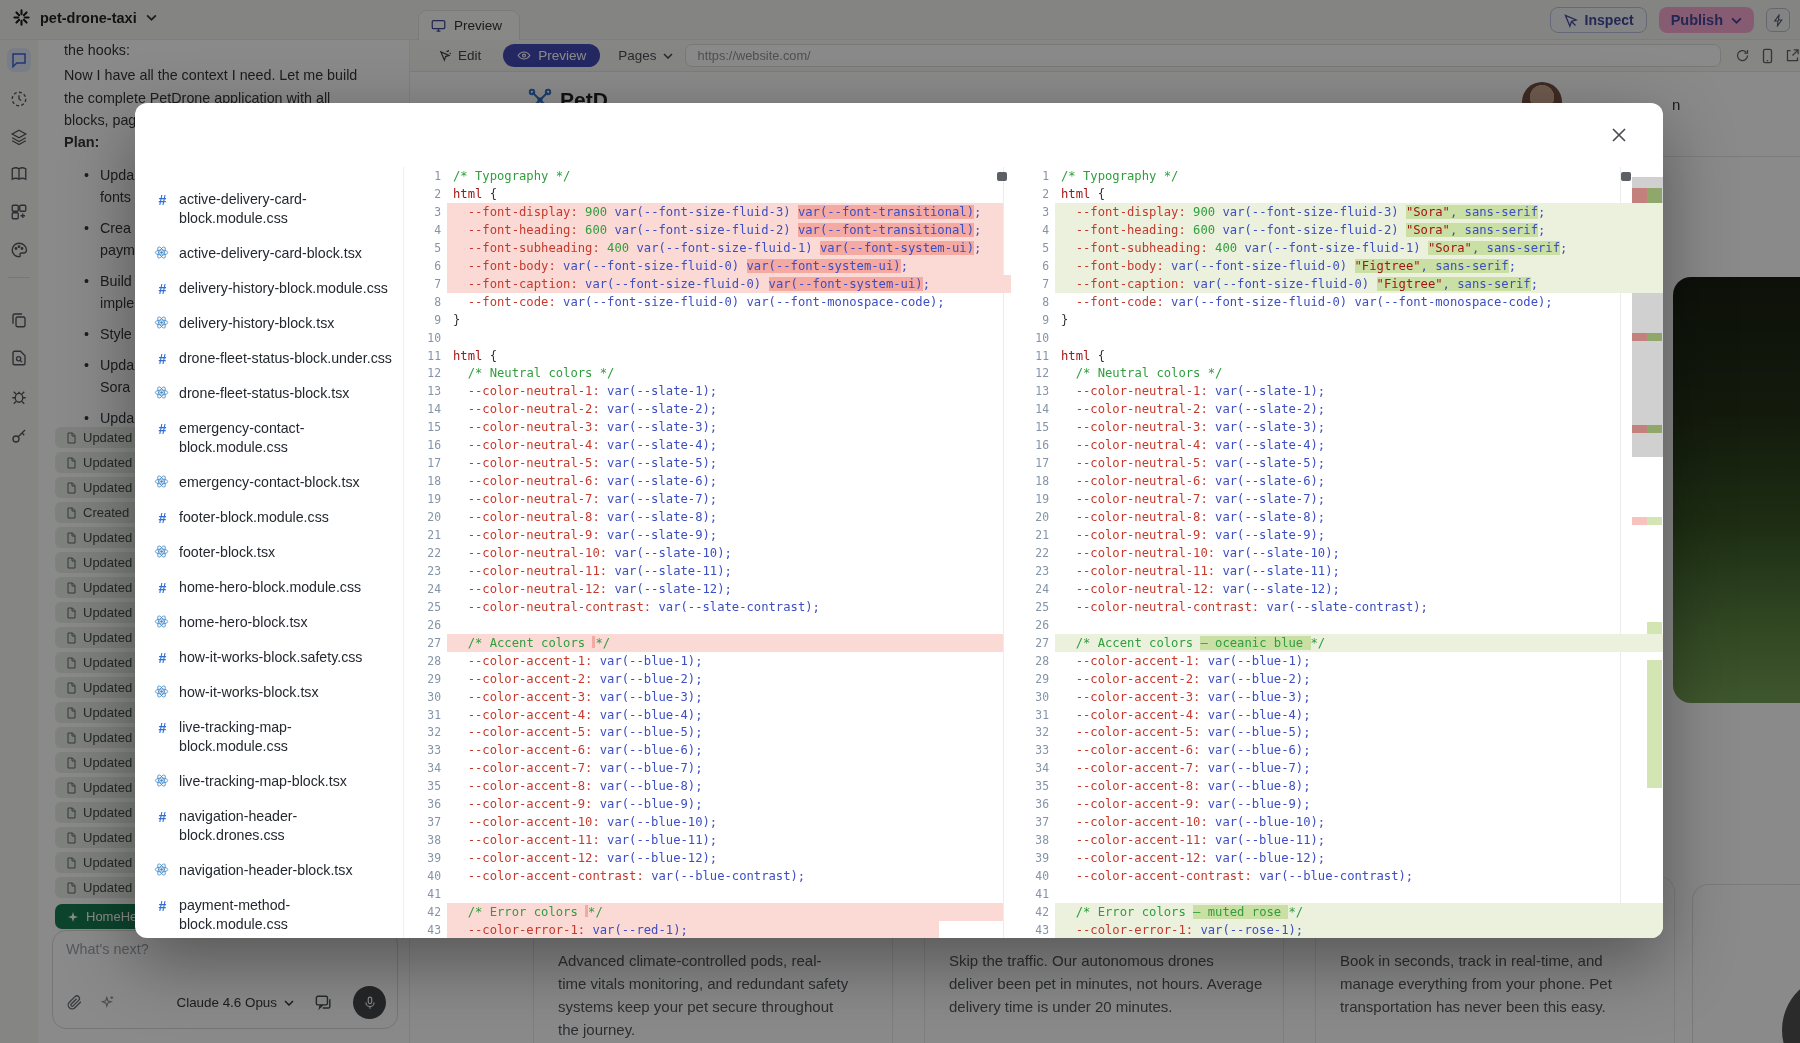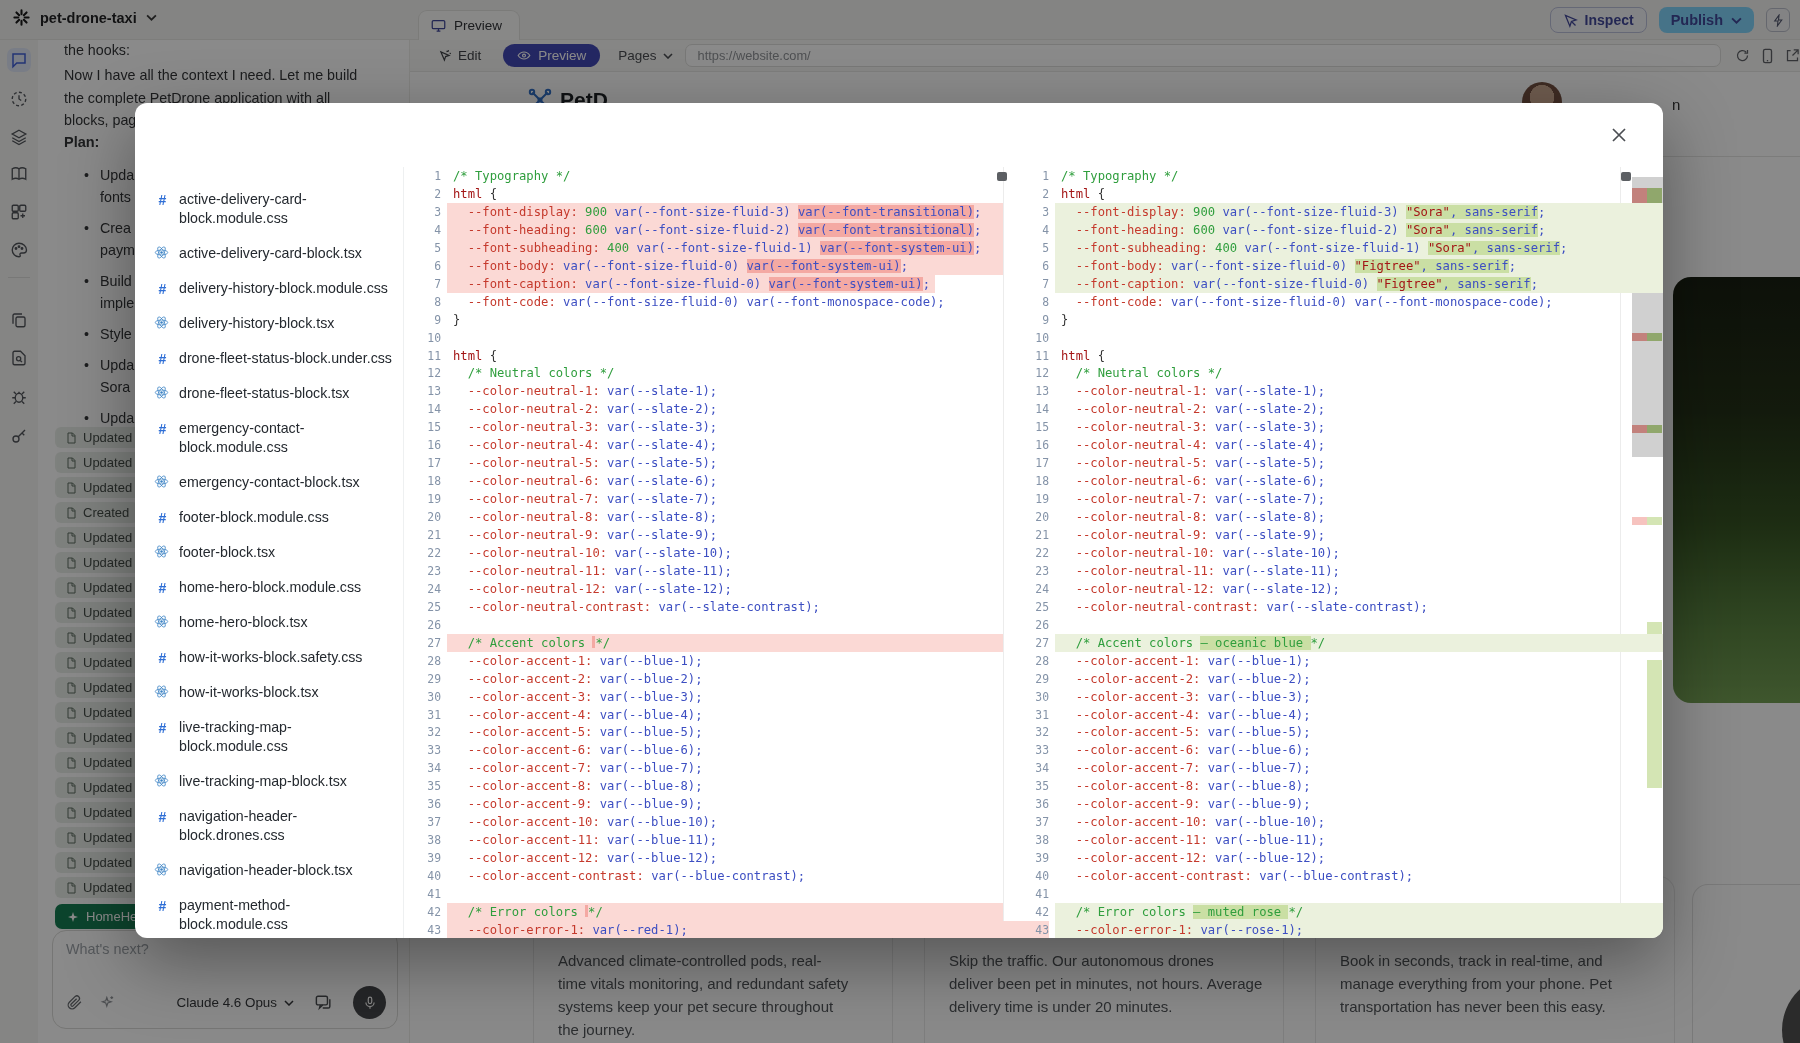--- a/index.html
+++ b/index.html
@@ -8,21 +8,21 @@
           font-family:"Liberation Sans",sans-serif;}
   
   .app-header{position:absolute;left:0;top:0;width:1800px;height:40px;background:#f4f4f2;
               border-bottom:1px solid #e6e6e3;z-index:5;}
   .brand{position:absolute;left:12px;top:8px;display:flex;align-items:center;gap:9px;}
   .brand .title{font-size:14.5px;font-weight:700;color:#191a1c;}
   .hdr-right{position:absolute;right:10px;top:7px;display:flex;align-items:center;gap:12px;}
   .btn-inspect{display:flex;align-items:center;gap:7px;border:1px solid #b9bed8;border-radius:8px;
                padding:4px 12px;color:#3b4296;font-size:14px;font-weight:600;background:#f2f3f8;}
   .btn-publish{display:flex;align-items:center;gap:8px;border-radius:8px;padding:5px 12px;
-               color:#3b4296;font-size:14.5px;font-weight:700;background:#7dd3fc;}
+               color:#3b4296;font-size:14.5px;font-weight:700;background:#f9a8d4;}
   .btn-square{width:24px;height:24px;border:1px solid #b9bdc9;border-radius:6px;display:flex;
               align-items:center;justify-content:center;color:#4b5068;background:#f2f2f4;}
   
   .tab-preview{position:absolute;left:418px;top:10px;width:102px;height:30px;background:#fbfbfa;
                border:1px solid #e2e2df;border-bottom:none;border-radius:9px 9px 0 0;z-index:6;
                display:flex;align-items:center;gap:8px;padding:0 12px;font-size:13.5px;color:#2b2d31;}
   .toolbar{position:absolute;left:410px;top:40px;width:1390px;height:32px;background:#f7f7f5;
            border-bottom:1px solid #e7e7e4;z-index:5;display:flex;align-items:center;}
   .tb-edit{display:flex;align-items:center;gap:6px;margin-left:28px;font-size:13.5px;color:#3a3d42;}
   .tb-pill{display:flex;align-items:center;gap:7px;margin-left:22px;background:#3d43b4;color:#fff;
@@ -642,21 +642,21 @@
         <div class="row add" style="left: 920px; top: 117.85px; width: 608px;"><span class="p">  --font-heading:</span><span class="n"> 600</span><span class="w"> </span><span class="v">var(--font-size-fluid-2)</span><span class="w"> </span><span class="t hl-add">"Sora"</span><span class="v hl-add">, sans-serif</span><span class="v">;</span></div>
         <div class="ln" style="left: 276px; top: 135.8px;">5</div>
         <div class="row del" style="left: 312px; top: 135.8px; width: 556px;"><span class="p">  --font-subheading:</span><span class="n"> 400</span><span class="w"> </span><span class="v">var(--font-size-fluid-1)</span><span class="w"> </span><span class="v hl-del">var(--font-system-ui)</span><span class="v">;</span></div>
         <div class="ln" style="left: 884px; top: 135.8px;">5</div>
         <div class="row add" style="left: 920px; top: 135.8px; width: 608px;"><span class="p">  --font-subheading:</span><span class="n"> 400</span><span class="w"> </span><span class="v">var(--font-size-fluid-1)</span><span class="w"> </span><span class="t hl-add">"Sora"</span><span class="v hl-add">, sans-serif</span><span class="v">;</span></div>
         <div class="ln" style="left: 276px; top: 153.75px;">6</div>
         <div class="row del" style="left: 312px; top: 153.75px; width: 556px;"><span class="p">  --font-body:</span><span class="w"> </span><span class="v">var(--font-size-fluid-0)</span><span class="w"> </span><span class="v hl-del">var(--font-system-ui)</span><span class="v">;</span></div>
         <div class="ln" style="left: 884px; top: 153.75px;">6</div>
         <div class="row add" style="left: 920px; top: 153.75px; width: 608px;"><span class="p">  --font-body:</span><span class="w"> </span><span class="v">var(--font-size-fluid-0)</span><span class="w"> </span><span class="t hl-add">"Figtree"</span><span class="v hl-add">, sans-serif</span><span class="v">;</span></div>
         <div class="ln" style="left: 276px; top: 171.7px;">7</div>
-        <div class="row del" style="left: 312px; top: 171.7px; width: 488px;"><span class="p">  --font-caption:</span><span class="w"> </span><span class="v">var(--font-size-fluid-0)</span><span class="w"> </span><span class="v hl-del">var(--font-system-ui)</span><span class="v">;</span></div>
+        <div class="row del" style="left: 312px; top: 171.7px; width: 564px;"><span class="p">  --font-caption:</span><span class="w"> </span><span class="v">var(--font-size-fluid-0)</span><span class="w"> </span><span class="v hl-del">var(--font-system-ui)</span><span class="v">;</span></div>
         <div class="ln" style="left: 884px; top: 171.7px;">7</div>
         <div class="row add" style="left: 920px; top: 171.7px; width: 608px;"><span class="p">  --font-caption:</span><span class="w"> </span><span class="v">var(--font-size-fluid-0)</span><span class="w"> </span><span class="t hl-add">"Figtree"</span><span class="v hl-add">, sans-serif</span><span class="v">;</span></div>
         <div class="ln" style="left: 276px; top: 189.65px;">8</div>
         <div class="row" style="left: 312px; top: 189.65px; width: 556px;"><span class="p">  --font-code:</span><span class="w"> </span><span class="v">var(--font-size-fluid-0)</span><span class="w"> </span><span class="v">var(--font-monospace-code);</span></div>
         <div class="ln" style="left: 884px; top: 189.65px;">8</div>
         <div class="row" style="left: 920px; top: 189.65px; width: 608px;"><span class="p">  --font-code:</span><span class="w"> </span><span class="v">var(--font-size-fluid-0)</span><span class="w"> </span><span class="v">var(--font-monospace-code);</span></div>
         <div class="ln" style="left: 276px; top: 207.6px;">9</div>
         <div class="row" style="left: 312px; top: 207.6px; width: 556px;"><span class="b">}</span></div>
         <div class="ln" style="left: 884px; top: 207.6px;">9</div>
         <div class="row" style="left: 920px; top: 207.6px; width: 608px;"><span class="b">}</span></div>
@@ -786,19 +786,19 @@
         <div class="row" style="left: 920px; top: 764.05px; width: 608px;"><span class="p">  --color-accent-contrast:</span><span class="w"> </span><span class="v">var(--blue-contrast);</span></div>
         <div class="ln" style="left: 276px; top: 782px;">41</div>
         <div class="row" style="left: 312px; top: 782px; width: 556px;"></div>
         <div class="ln" style="left: 884px; top: 782px;">41</div>
         <div class="row" style="left: 920px; top: 782px; width: 608px;"></div>
         <div class="ln" style="left: 276px; top: 799.95px;">42</div>
         <div class="row del" style="left: 312px; top: 799.95px; width: 556px;"><span class="w">  </span><span class="c">/* Error colors </span><span class="caret hl-del"></span><span class="c">*/</span></div>
         <div class="ln" style="left: 884px; top: 799.95px;">42</div>
         <div class="row add" style="left: 920px; top: 799.95px; width: 608px;"><span class="w">  </span><span class="c">/* Error colors </span><span class="c hl-add">— muted rose </span><span class="c">*/</span></div>
         <div class="ln" style="left: 276px; top: 817.9px;">43</div>
-        <div class="row del" style="left: 312px; top: 817.9px; width: 602px;"><span class="p">  --color-error-1:</span><span class="w"> </span><span class="v">var(--red-1);</span></div>
+        <div class="row del" style="left: 312px; top: 817.9px; width: 492px;"><span class="p">  --color-error-1:</span><span class="w"> </span><span class="v">var(--red-1);</span></div>
         <div class="ln" style="left: 884px; top: 817.9px;">43</div>
         <div class="row add" style="left: 920px; top: 817.9px; width: 608px;"><span class="p">  --color-error-1:</span><span class="w"> </span><span class="v">var(--rose-1);</span></div>
       </div>
   </div>
 
 </div>
 
 </body></html>

